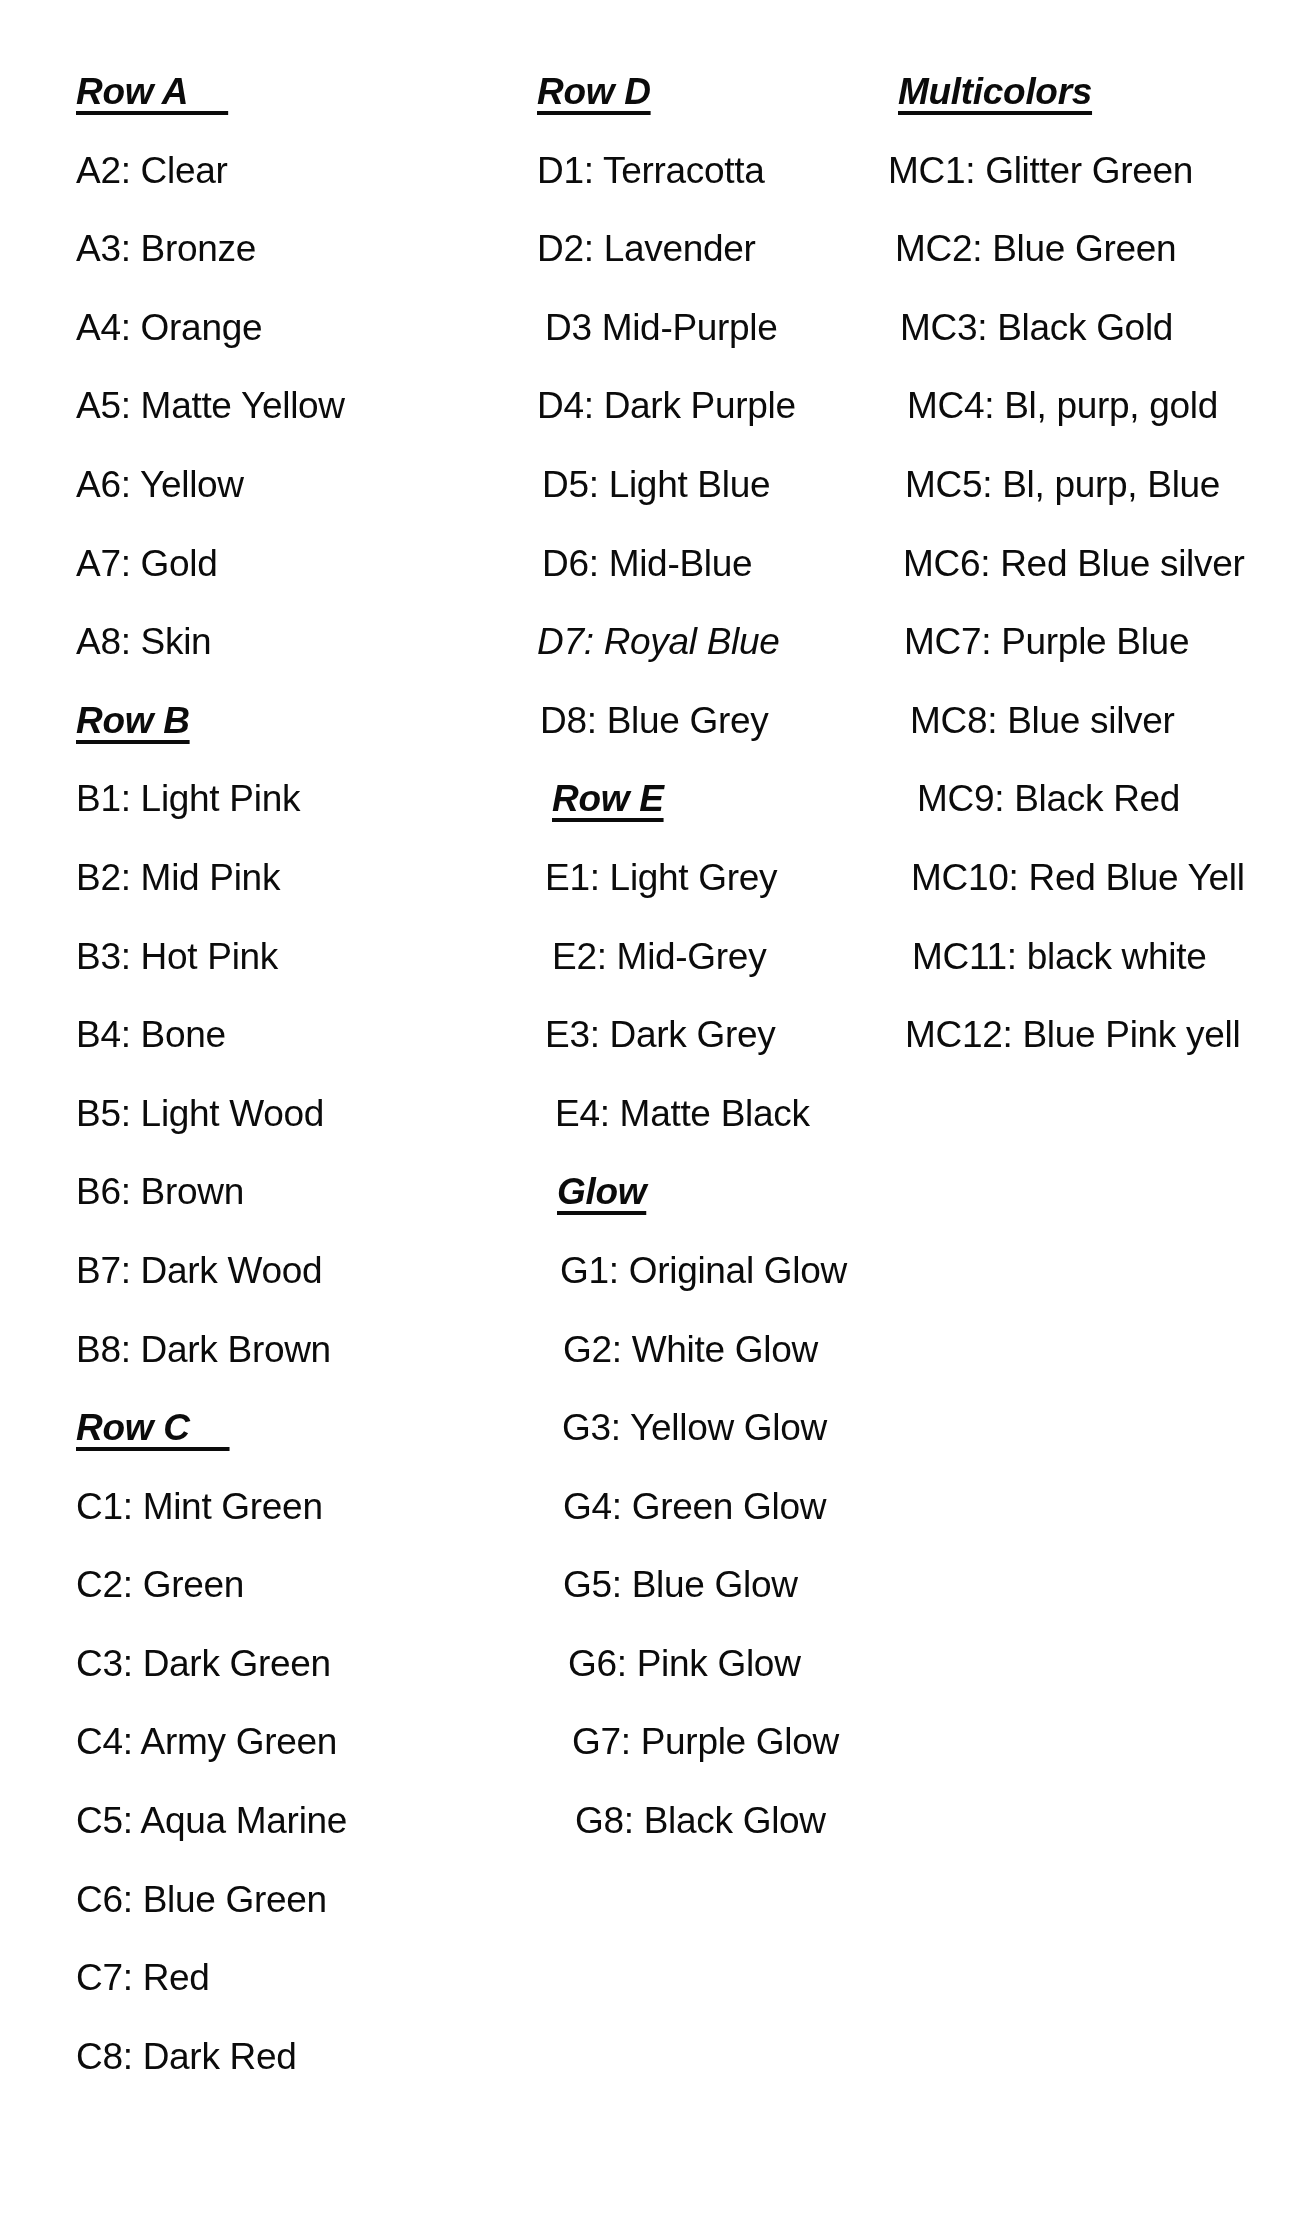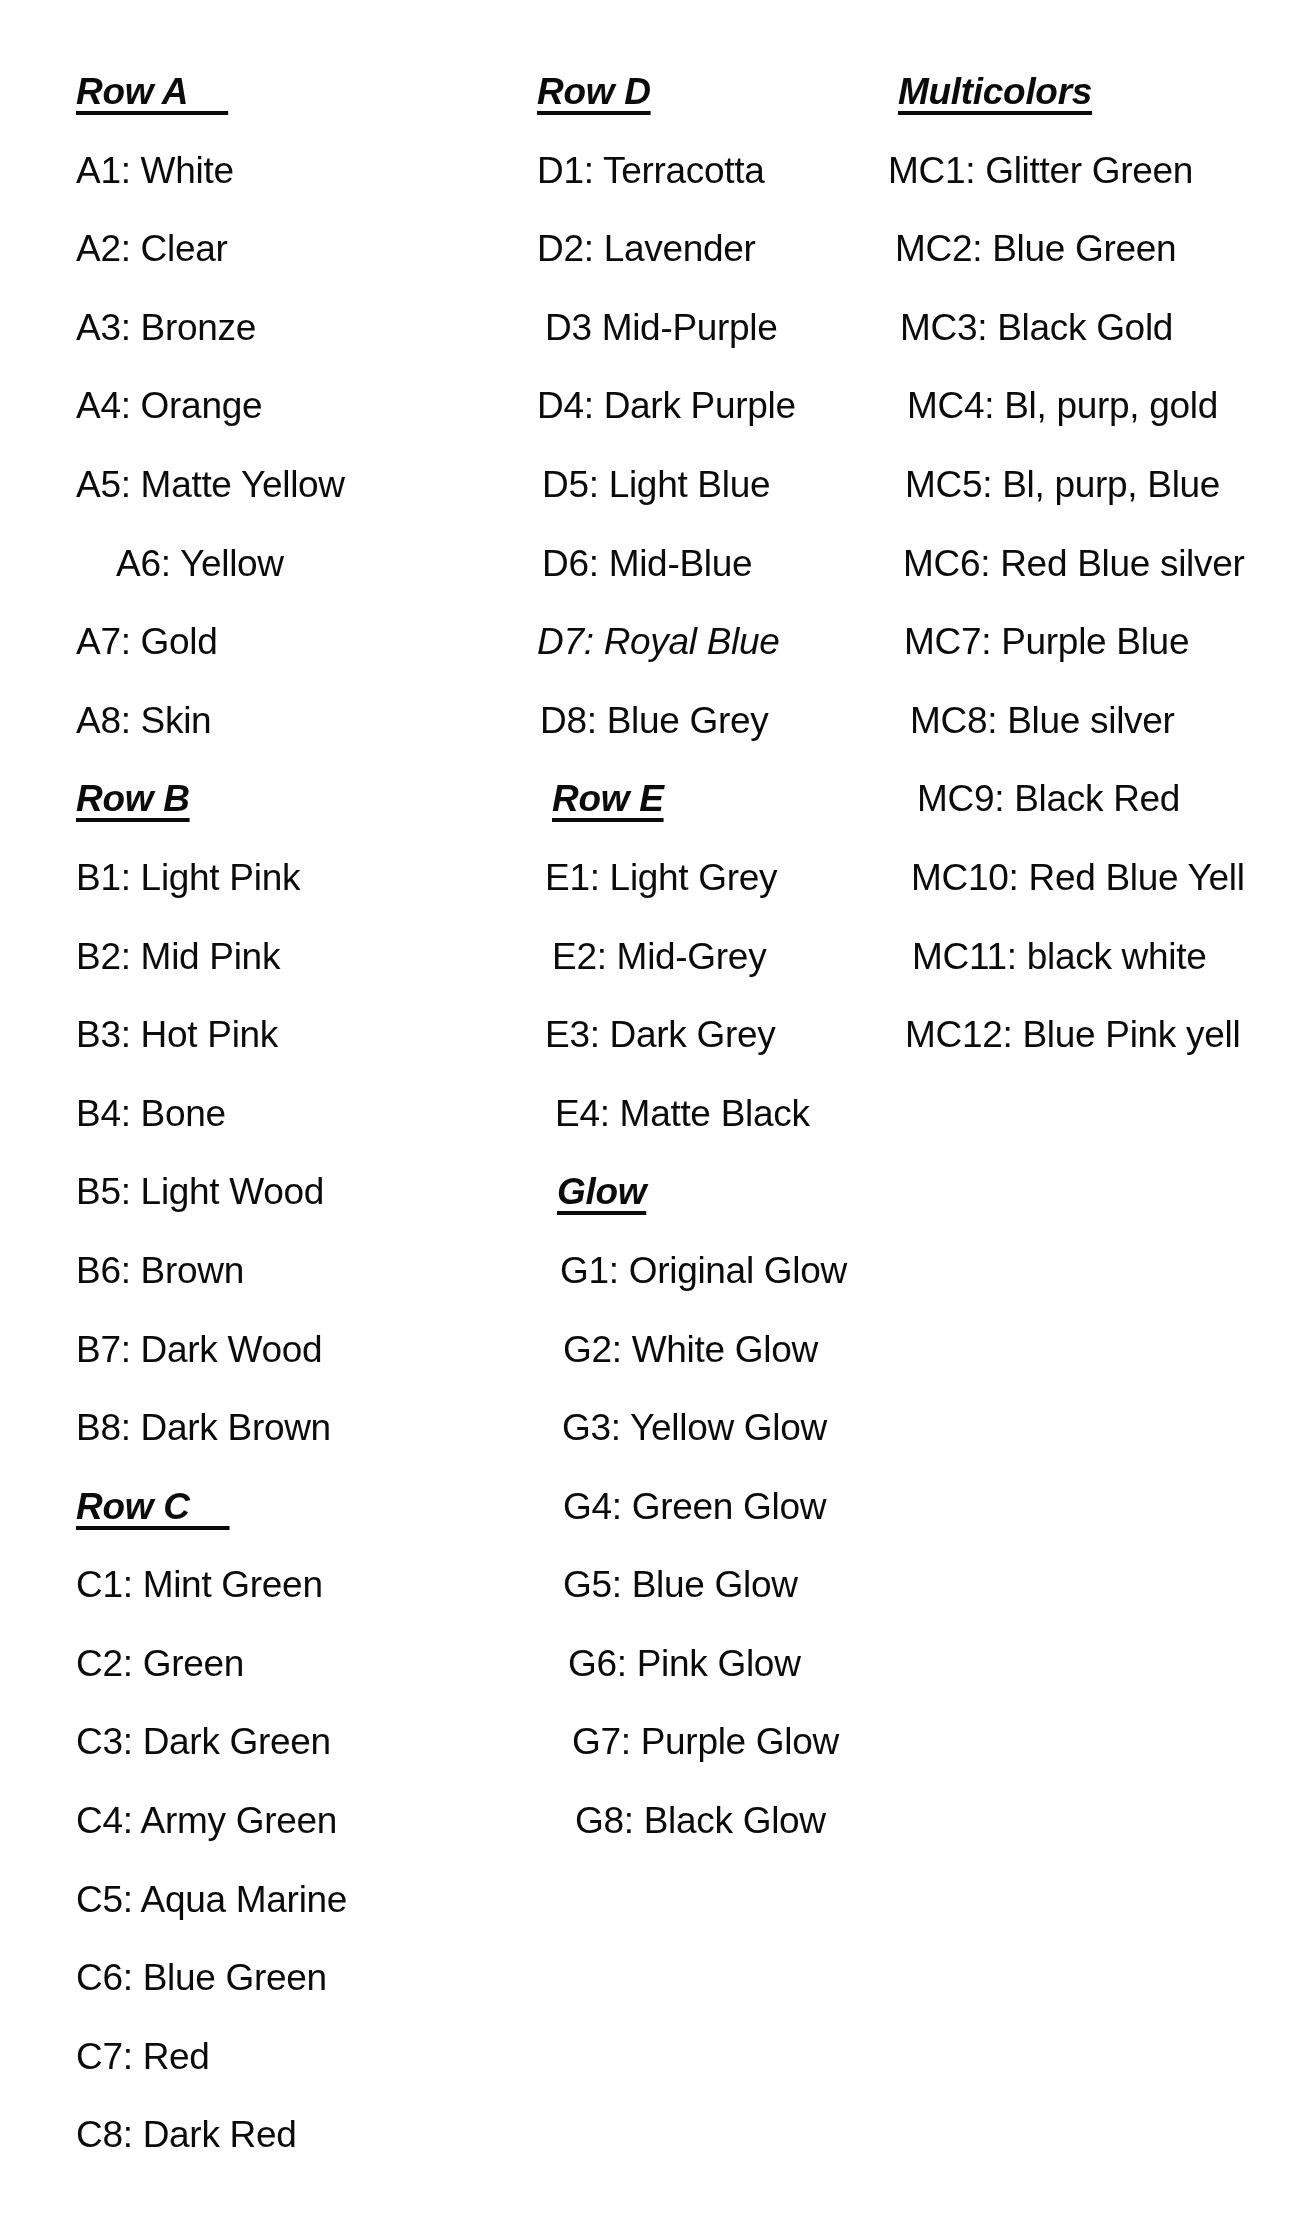--- a/index.html
+++ b/index.html
@@ -34,26 +34,25 @@
     text-decoration-thickness: 4px;
     text-underline-offset: 7px;
   }
 </style>
 </head>
 <body>
 
 <main id="page">
     <div class="column" style="left: 76px;">
       <div class="line header" style="padding-left: 0px;"><span class="hdr-text">Row A&nbsp;&nbsp;&nbsp;&nbsp;</span></div>
-      <div class="line" style="padding-left: 0px;">A1: White</div>
       <div class="line" style="padding-left: 0px;">A2: Clear</div>
       <div class="line" style="padding-left: 0px;">A3: Bronze</div>
       <div class="line" style="padding-left: 0px;">A4: Orange</div>
       <div class="line" style="padding-left: 0px;">A5: Matte Yellow</div>
-      <div class="line" style="padding-left: 0px; margin-left: 40px;">A6: Yellow</div>
+      <div class="line" style="padding-left: 0px;">A6: Yellow</div>
       <div class="line" style="padding-left: 0px;">A7: Gold</div>
       <div class="line" style="padding-left: 0px;">A8: Skin</div>
       <div class="line header" style="padding-left: 0px;"><span class="hdr-text">Row B</span></div>
       <div class="line" style="padding-left: 0px;">B1: Light Pink</div>
       <div class="line" style="padding-left: 0px;">B2: Mid Pink</div>
       <div class="line" style="padding-left: 0px;">B3: Hot Pink</div>
       <div class="line" style="padding-left: 0px;">B4: Bone</div>
       <div class="line" style="padding-left: 0px;">B5: Light Wood</div>
       <div class="line" style="padding-left: 0px;">B6: Brown</div>
       <div class="line" style="padding-left: 0px;">B7: Dark Wood</div>

